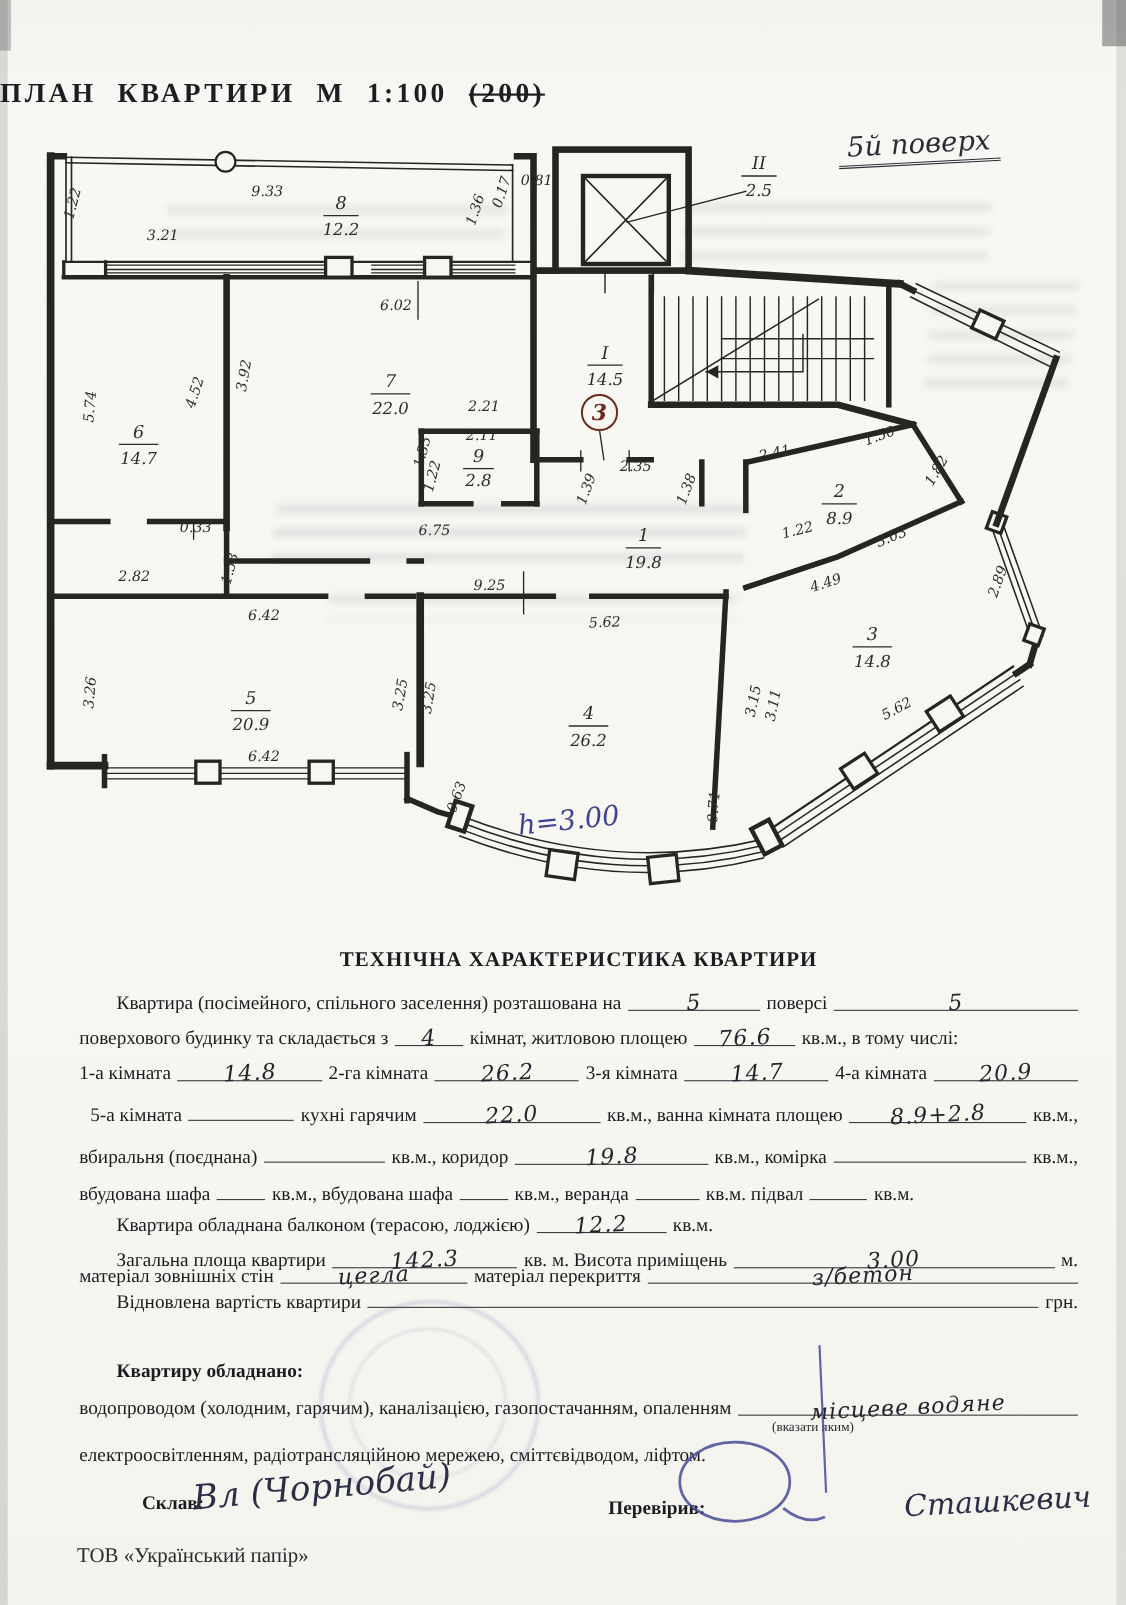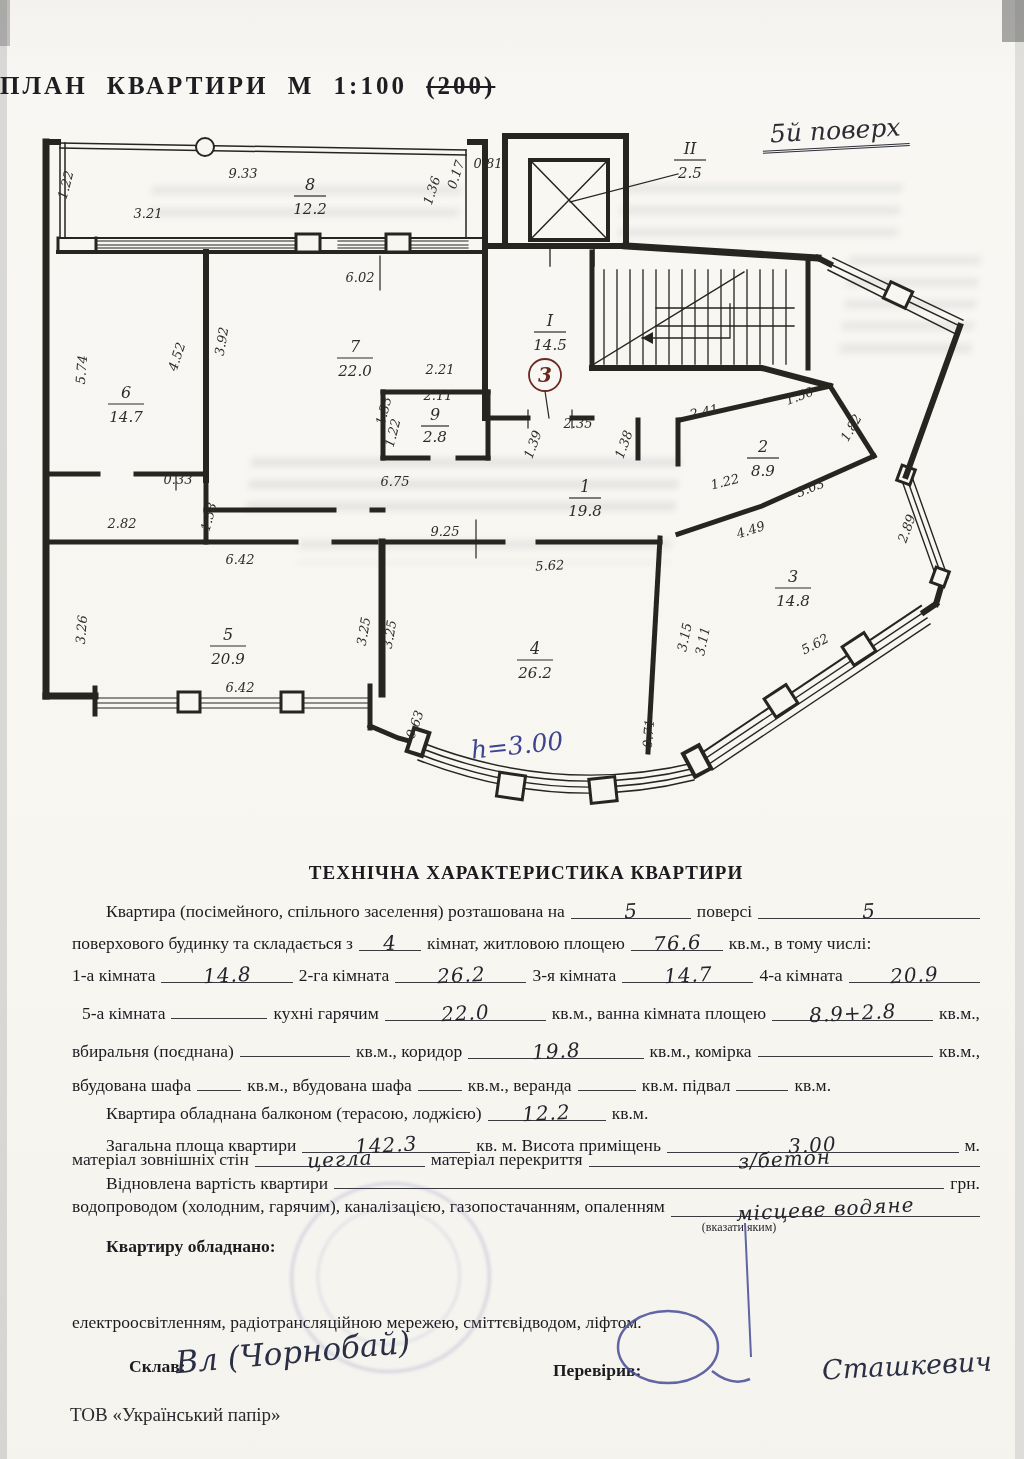--- a/index.html
+++ b/index.html
@@ -372,21 +372,21 @@
 
   <div class="fline" style="top:1146px;">
     <span>матеріал зовнішніх стін</span>
     <span class="blank fillb" style="max-width:170px;"><span class="hw">цегла</span></span>
     <span>матеріал перекриття</span>
     <span class="blank fillb"><span class="hw">з/бетон</span></span>
   </div>
 
   <div class="fline indent bold" style="top:1236px;">Квартиру обладнано:</div>
 
-  <div class="fline" style="top:1196px;align-items:center;">
+  <div class="fline" style="top:1266px;">
     <span>водопроводом (холодним, гарячим), каналізацією, газопостачанням, опаленням</span>
     <span class="blank fillb" style="position:relative;">
       <span class="hw" style="white-space:nowrap;">місцеве водяне</span>
       <span class="note-under" style="top:24px;left:10%;">(вказати яким)</span>
     </span>
   </div>
 
   <div class="fline" style="top:1312px;">електроосвітленням, радіотрансляційною мережею, сміттєвідводом, ліфтом.</div>
 
   <div class="fline bold" style="top:1356px;left:105px;right:auto;margin-left:24px;">Склав:</div>

